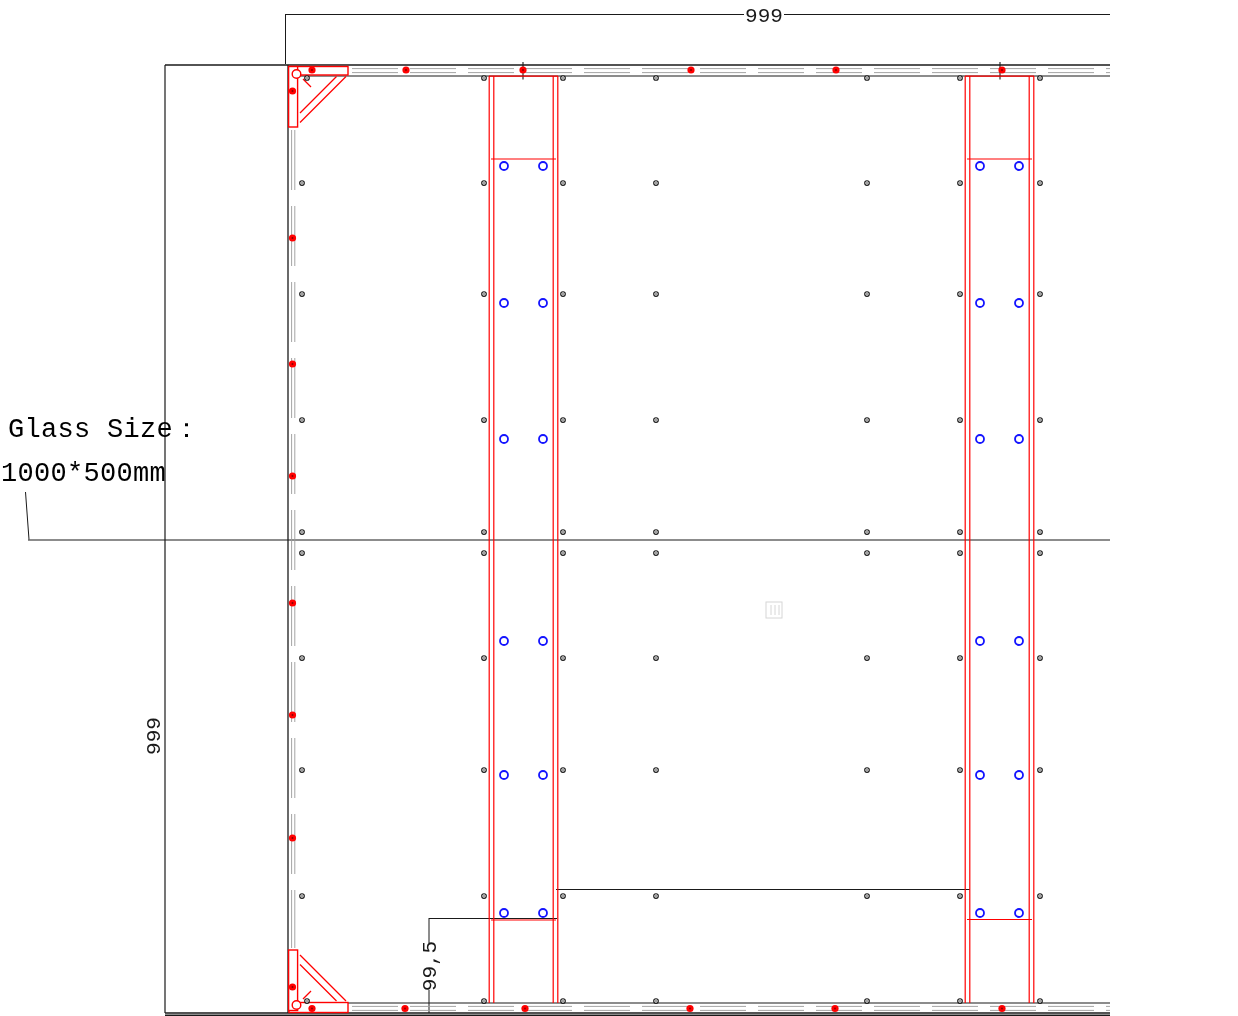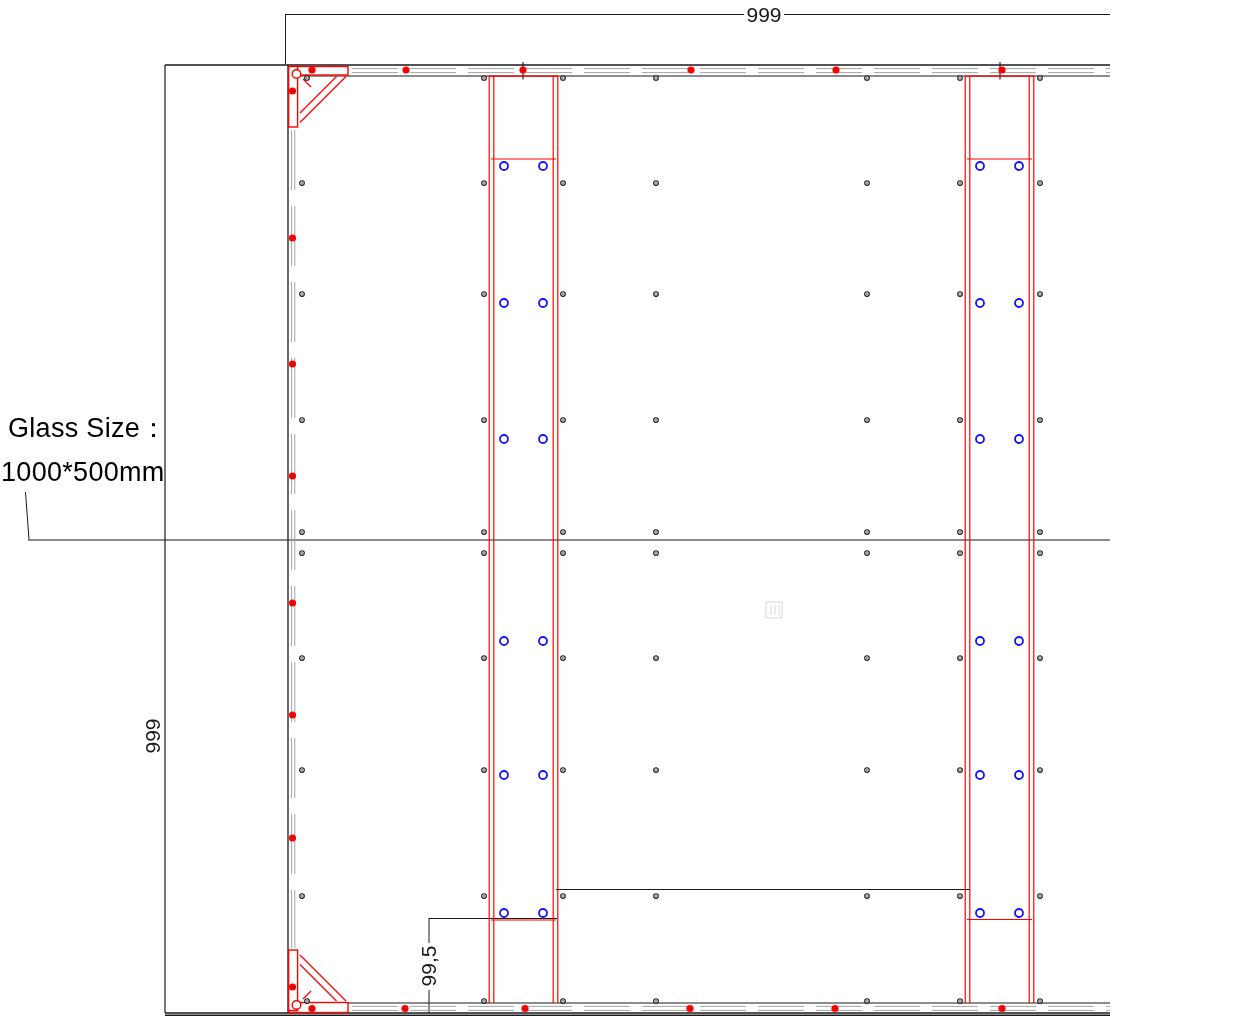--- a/index.html
+++ b/index.html
@@ -1,21 +1,21 @@
 <!DOCTYPE html>
 <html style="--red: #ff0000; --darkred: #8b0000; --blue: #1414ff; --black: #1a1a1a; --gray: #9a9a9a; --ghost: #d6d6d6; --bg: #ffffff;"><head>
 <meta charset="utf-8">
 <style>
   :root{
     --red:#ff0000; --darkred:#8b0000; --blue:#1414ff;
     --black:#1a1a1a; --gray:#9a9a9a; --ghost:#d6d6d6; --bg:#ffffff;
   }
   html,body{margin:0;padding:0;background:var(--bg);}
   .canvas{position:relative;width:1110px;height:1016px;background:var(--bg);overflow:hidden;
-          font-family:Liberation Sans, sans-serif;}
+          font-family:Liberation Mono, monospace;}
   svg{position:absolute;left:0;top:0;}
   
   .lk{stroke:var(--black);fill:none;}
   .lr{stroke:var(--red);fill:none;}
   .lg{stroke:var(--gray);fill:none;}
   .lgh{stroke:var(--ghost);fill:none;}
   .bracket{fill:#ffffff;stroke:var(--red);stroke-width:1.4;}
   .corner-hole{fill:#ffffff;stroke:var(--red);stroke-width:1.4;}
   .rivet-ring{fill:#ffffff;stroke:var(--black);stroke-width:1.15;}
   .rivet-core{fill:var(--black);stroke:none;}

